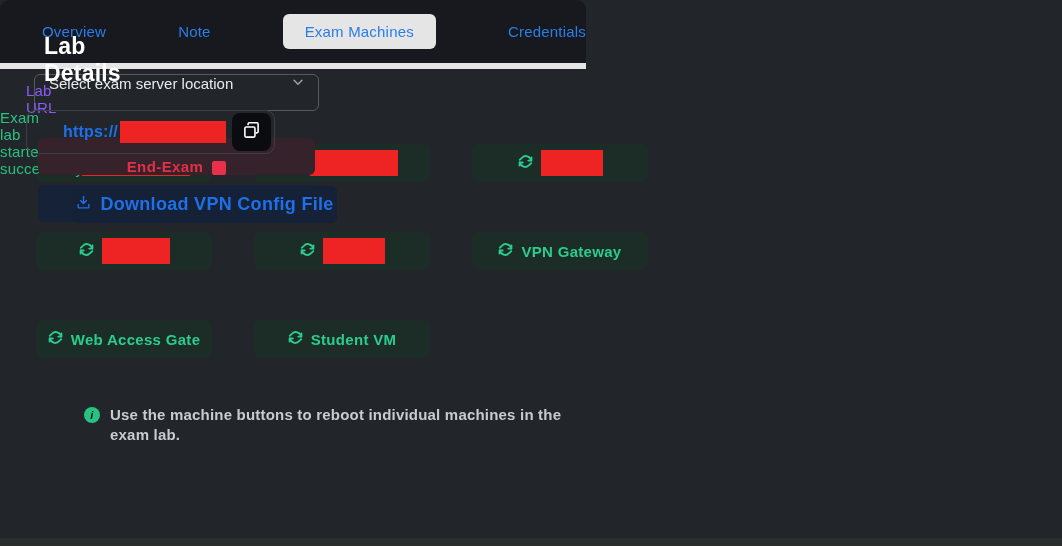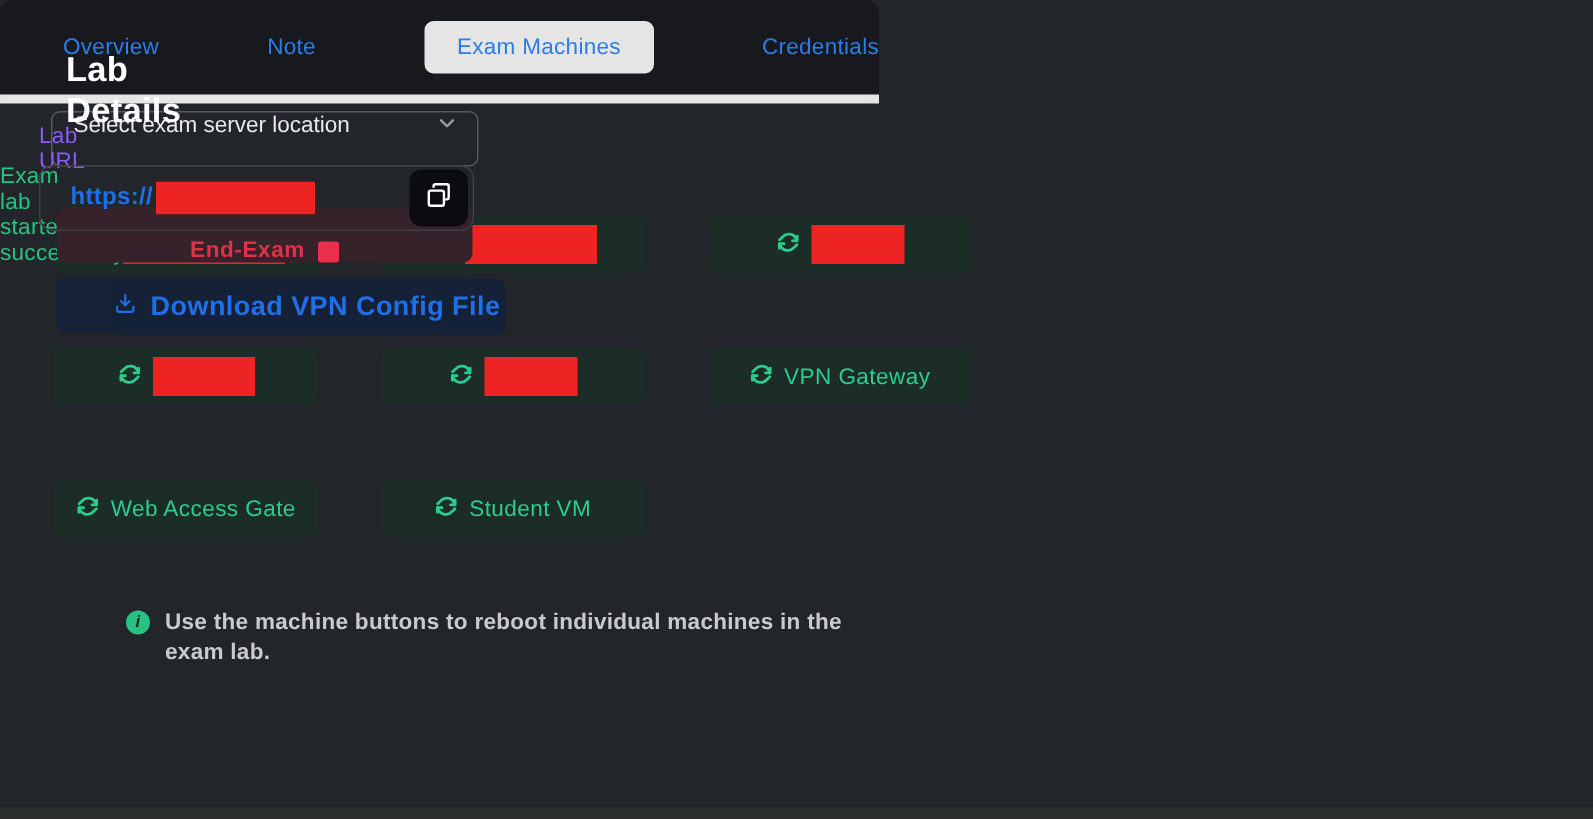--- a/index.html
+++ b/index.html
@@ -25,21 +25,21 @@
 
   .machine-grid {
     position:absolute; left:36px; top:144px;
     display:grid; grid-template-columns:repeat(3,176px);
     column-gap:42px; row-gap:50px;
   }
   .machine-btn {
     width:176px; height:38px; border:none; cursor:pointer;
     background:#1c2d28; border-radius:6px; color:#2bcc8d;
     display:flex; align-items:center; justify-content:center; gap:8px;
-    font-family:inherit; font-size:15px; font-weight:400; letter-spacing:.3px;
+    font-family:inherit; font-size:15px; font-weight:700; letter-spacing:.3px;
     white-space:nowrap; overflow:hidden;
   }
   .redaction { display:inline-block; background:#ee2424; height:26px; }
   .r-108{width:108px} .r-88{width:88px} .r-62{width:62px} .r-68{width:68px}
 
   .note {
     position:absolute; left:84px; top:405px;
     display:flex; gap:10px; width:500px;
   }
   .info-icon {
@@ -72,23 +72,23 @@
     display:flex; align-items:center; justify-content:center; gap:9px;
   }
   .end-exam { top:138px; background:#36222a; color:#e23049;align-items:flex-end; }
   .stop-sq { width:14px; height:14px; background:#e8304a; border-radius:2px; display:inline-block; }
   .relaunch { top:185px; background:#152238; color:#2070e8; }
 
   .details-card { left:698; top:293; width:350; height:244; }
   .details-title { position:absolute; left:26px; top:33px; color:#ffffff; font-size:23px; font-weight:800; letter-spacing:.2px;margin-left:18px; }
   .url-label { position:absolute; left:26px; top:82px; color:#8b5cf6; font-size:15px; }
   .url-field {
-    position:absolute; left:26px; top:110px; width:290px; height:44px;
+    position:absolute; left:26px; top:110px; width:249px; height:44px;
     border:1px solid #3c3f45; border-radius:9px;
-    display:flex; align-items:center; padding-left:20px;
+    display:flex; align-items:center; padding-left:36px;
   }
   .url-text {
     display:flex; align-items:center; gap:2px;
     color:#1f6fe8; font-size:16px; font-weight:700;
     width:163px; overflow:hidden; white-space:nowrap;
   }
   .url-redact { width:110px; height:22px; flex:0 0 auto; }
   .copy-btn {
     position:absolute; right:3px; top:2px; width:39px; height:38px;
     background:#0b0c10; border:none; border-radius:8px; color:#ffffff;

